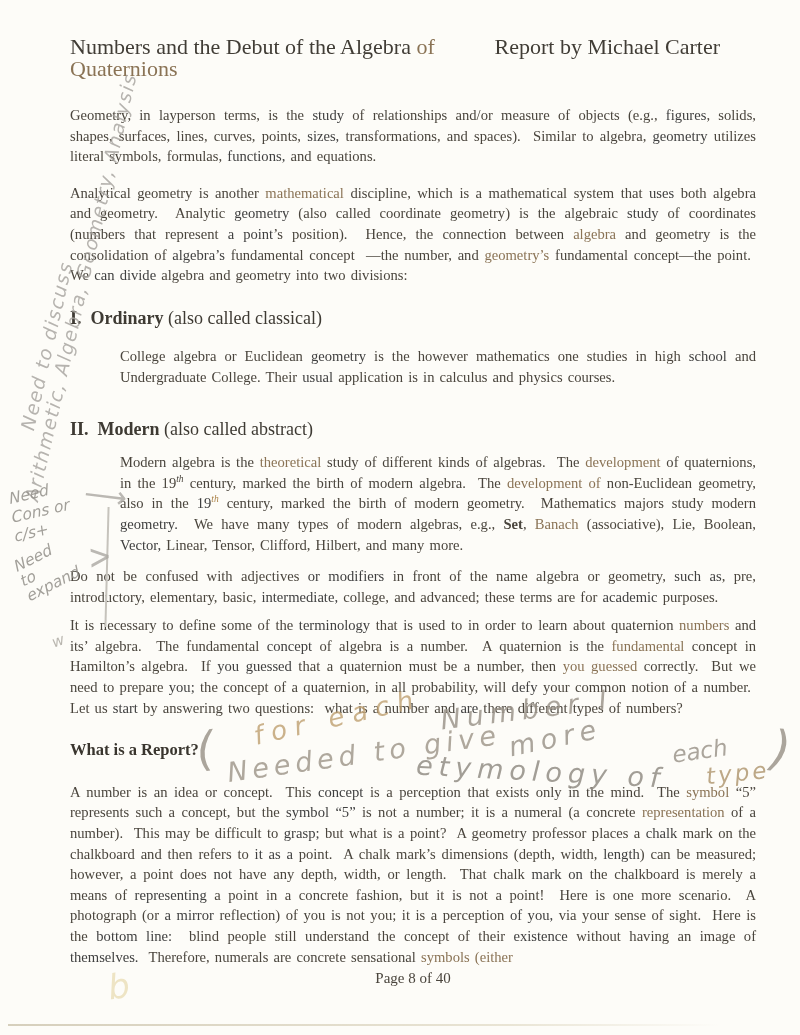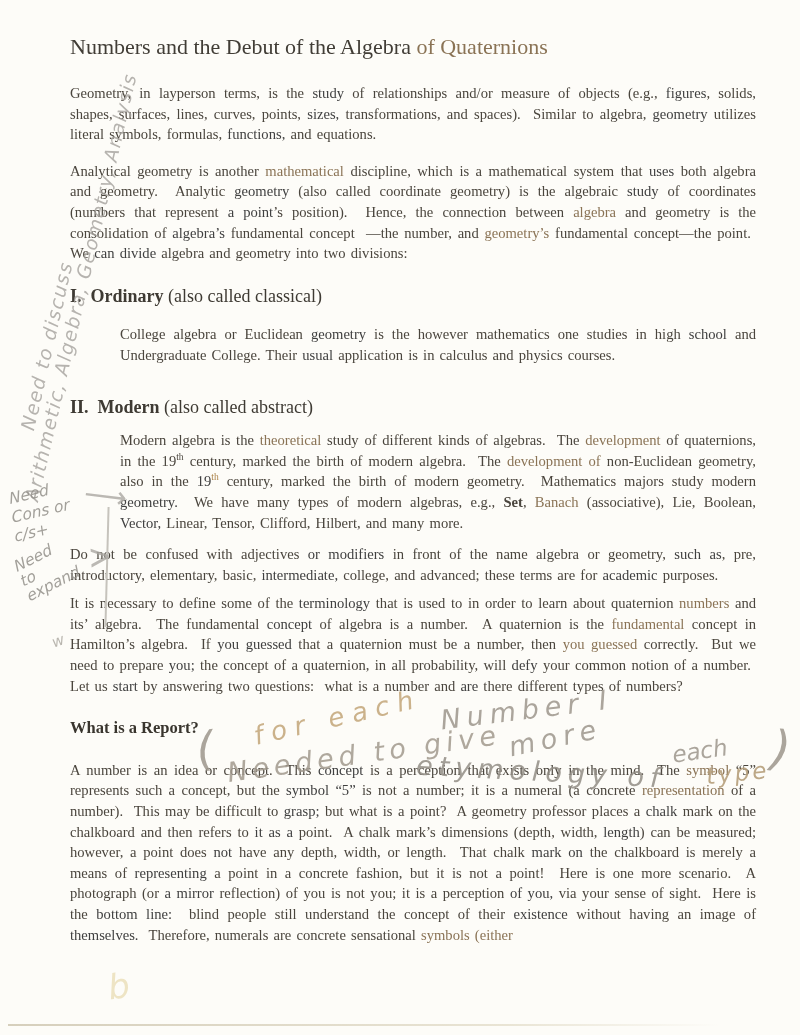--- a/index.html
+++ b/index.html
@@ -18,21 +18,21 @@
 
   
   .blk{margin:0;font-size:14.6px;line-height:20.6px;color:#4a453d;}
   .p{text-align:justify;word-spacing:1.5px;}
   .p-indent{text-align:justify;word-spacing:1.5px;margin-left:50px;}
   .h-num{font-size:18px;color:#3e3a33;}
   .h-section{font-weight:bold;font-size:16.5px;color:#39352e;}
   .b{font-weight:bold;}
   .tan{color:#404040;}
   .tan2{color:#8a7355;}
-  .sup{vertical-align:super;font-size:9.5px;line-height:0;}
+  .sup{vertical-align:super;font-size:9.5px;line-height:0;font-style:italic;}
   .tan.sup{color:#ab8248;}
 
   [data-block="intro-geometry"]{margin-top:25px;}
   [data-block="analytical-geometry"]{margin-top:16px;}
   [data-block="heading-ordinary"]{margin-top:22px;}
   [data-block="ordinary-body"]{margin-top:18px;}
   [data-block="heading-modern"]{margin-top:31px;}
   [data-block="modern-body"]{margin-top:13px;}
   [data-block="do-not"]{margin-top:11px;}
   [data-block="it-is"]{margin-top:8px;}
@@ -74,33 +74,35 @@
   #bottom-line{position:absolute;left:8px;top:1024px;width:712px;height:2px;
     background:linear-gradient(to right,#d6cfbc,#e9e4d4 70%,rgba(233,228,212,0));}
 </style>
 </head>
 <body>
 
 <div class="page">
   <div class="content">
     <div class="header">
       <span class="title"><span>Numbers and the Debut of the Algebra </span><span class="tan2">of Quaternions</span></span>
+      <span class="report">Report by Michael Carter</span>
     </div>
     <div>
         <div class="blk p" data-block="intro-geometry"><span>Geometry, in layperson terms, is the </span><span class="tan">study</span><span> of relationships and/or measure of objects (e.g., </span><span class="tan">figures</span><span>, solids, shapes, surfaces, lines, curves, points, </span><span class="tan">sizes,</span><span> transformations, and spaces).&nbsp; Similar to algebra, </span><span class="tan">geometry</span><span> utilizes literal symbols, formulas, </span><span class="tan">functions,</span><span> and equations.</span></div>
         <div class="blk p" data-block="analytical-geometry"><span>Analytical geometry is another </span><span class="tan2">mathematical</span><span> discipline, which is a mathematical system that </span><span class="tan">uses</span><span> both algebra and geometry.&nbsp; Analytic </span><span class="tan">geometry</span><span> (also called coordinate geometry) is the algebraic </span><span class="tan">study</span><span> of coordinates (numbers that represent </span><span class="tan">a point</span><span>’s position).&nbsp; Hence, the connection between </span><span class="tan2">algebra</span><span> and geometry is the consolidation of </span><span class="tan">algebra’s</span><span> fundamental concept&nbsp; —the number, and </span><span class="tan2">geometry’s</span><span> fundamental concept—the point.&nbsp; We </span><span class="tan">can divide</span><span> algebra and geometry into two divisions:</span></div>
         <div class="blk h-num" data-block="heading-ordinary"><span class="b">I.&nbsp; Ordinary </span><span>(also called classical)</span></div>
         <div class="blk p-indent" data-block="ordinary-body"><span>College algebra or Euclidean </span><span class="tan">geometry</span><span> is the however mathematics one studies in high </span><span class="tan">school</span><span> and Undergraduate College. Their </span><span class="tan">usual</span><span> application is in calculus and physics courses.</span></div>
         <div class="blk h-num" data-block="heading-modern"><span class="b">II.&nbsp; Modern </span><span>(also called abstract)</span></div>
         <div class="blk p-indent" data-block="modern-body"><span>Modern algebra is the </span><span class="tan2">theoretical</span><span> study of different kinds of algebras.&nbsp; The </span><span class="tan2">development</span><span> of quaternions, in the 19</span><span class="sup">th</span><span> century, marked the birth of modern algebra.&nbsp; The </span><span class="tan2">development of</span><span> non-Euclidean geometry, also in the </span><span class="tan">19</span><span class="tan sup">th</span><span> century, marked the birth of modern geometry.&nbsp;  Mathematics majors study modern </span><span class="tan">geometry.</span><span>&nbsp; We have many types of modern algebras, e.g., </span><span class="b">Set</span><span>, </span><span class="tan2">Banach</span><span> (associative), Lie, Boolean, </span><span class="tan">Vector,</span><span> Linear, Tensor, Clifford, Hilbert, and many more.</span></div>
         <div class="blk p" data-block="do-not"><span>Do not be confused with adjectives </span><span class="tan">or modifiers</span><span> in front of the name algebra or geometry, </span><span class="tan">such as</span><span>, pre, introductory, elementary, basic, </span><span class="tan">intermediate,</span><span> college, and advanced; these terms are for </span><span class="tan">academic</span><span> purposes.</span></div>
         <div class="blk p" data-block="it-is"><span>It is necessary to define some of the </span><span class="tan">terminology</span><span> that is used to in order to learn about quaternion </span><span class="tan2">numbers</span><span> and its’ algebra.&nbsp; The fundamental </span><span class="tan">concept</span><span> of algebra is a number.&nbsp; A quaternion is the </span><span class="tan2">fundamental</span><span> concept in Hamilton’s algebra.&nbsp; If </span><span class="tan">you guessed</span><span> that a quaternion must be a number, then </span><span class="tan2">you guessed</span><span> correctly.&nbsp; But we need to prepare </span><span class="tan">you;</span><span> the concept of a quaternion, in all probability, will </span><span class="tan">defy</span><span> your common notion of a number.&nbsp; Let us </span><span class="tan">start</span><span> by answering two questions:&nbsp; what is a number and </span><span class="tan">are</span><span> there different types of numbers?</span></div>
         <div class="blk h-section" data-block="what-heading"><span>What is a Report?</span></div>
         <div class="blk p" data-block="number-body"><span>A number is an idea or concept.&nbsp; This </span><span class="tan">concept</span><span> is a perception that exists only in the mind.&nbsp; The </span><span class="tan2">symbol</span><span> “5” represents such a concept, but the </span><span class="tan">symbol “5”</span><span> is not a number; it is a numeral (a concrete </span><span class="tan2">representation</span><span> of a number).&nbsp; This may be difficult to </span><span class="tan">grasp;</span><span> but what is a point?&nbsp; A geometry professor places a </span><span class="tan">chalk</span><span> mark on the chalkboard and then refers to </span><span class="tan">it as a</span><span> point.&nbsp; A chalk mark’s dimensions (depth, width, </span><span class="tan">length</span><span>) can be measured; however, a point does </span><span class="tan">not</span><span> have any depth, width, or length.&nbsp; That chalk </span><span class="tan">mark on</span><span> the chalkboard is merely a means of </span><span class="tan">representing</span><span> a point in a concrete fashion, but it is not a point!&nbsp; Here is one more scenario.&nbsp; A photograph (or </span><span class="tan">a mirror</span><span> reflection) of you is not you; it is a perception </span><span class="tan">of you,</span><span> via your sense of sight.&nbsp; Here is the </span><span class="tan">bottom line:</span><span>&nbsp; blind people still understand the concept of their </span><span class="tan">existence</span><span> without having an image of </span><span class="tan">themselves.</span><span>&nbsp; Therefore, numerals are concrete sensational </span><span class="tan2">symbols (either</span></div>
       </div>
+    <div class="footer">Page 8 of 40</div>
   </div>
 
   <div class="hand" id="a-discuss">
     <div class="l1">Need to discuss</div>
     <div class="l2">Arithmetic, Algebra, Geometry, Analysis</div>
   </div>
   <div class="hand" id="a-cons">
       <div>Need</div>
       <div>Cons or</div>
       <div>c/s+</div>

